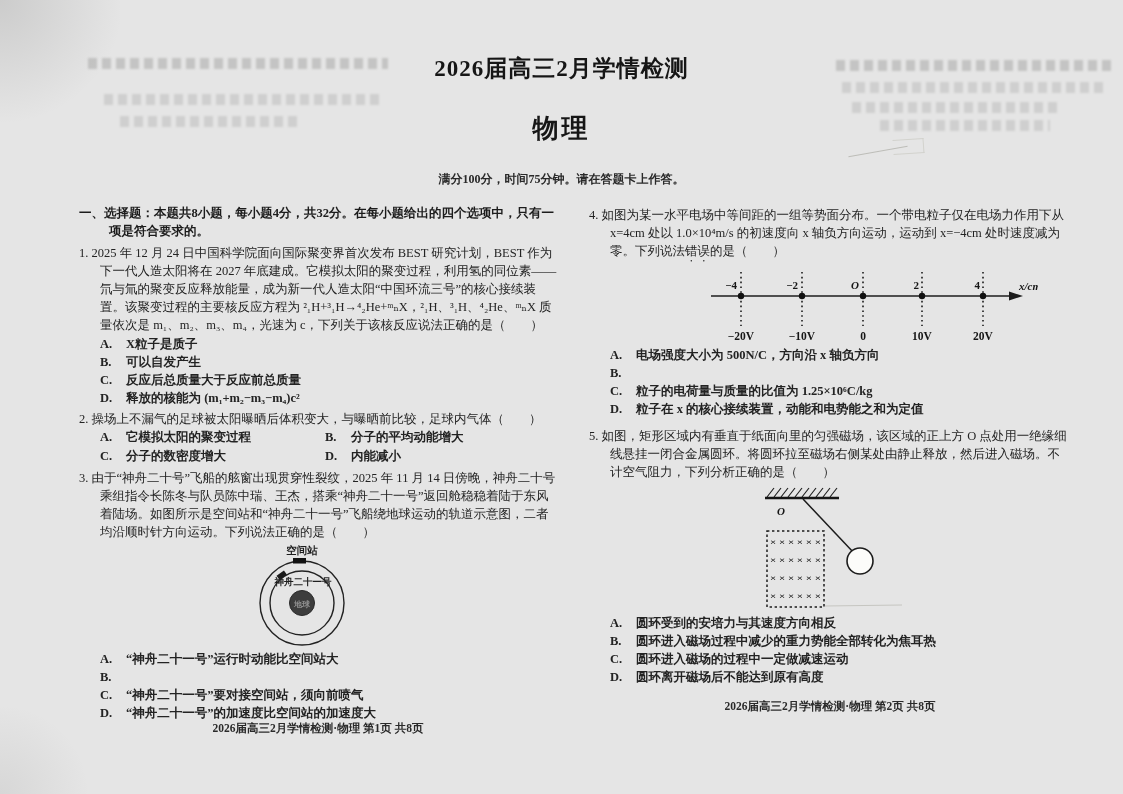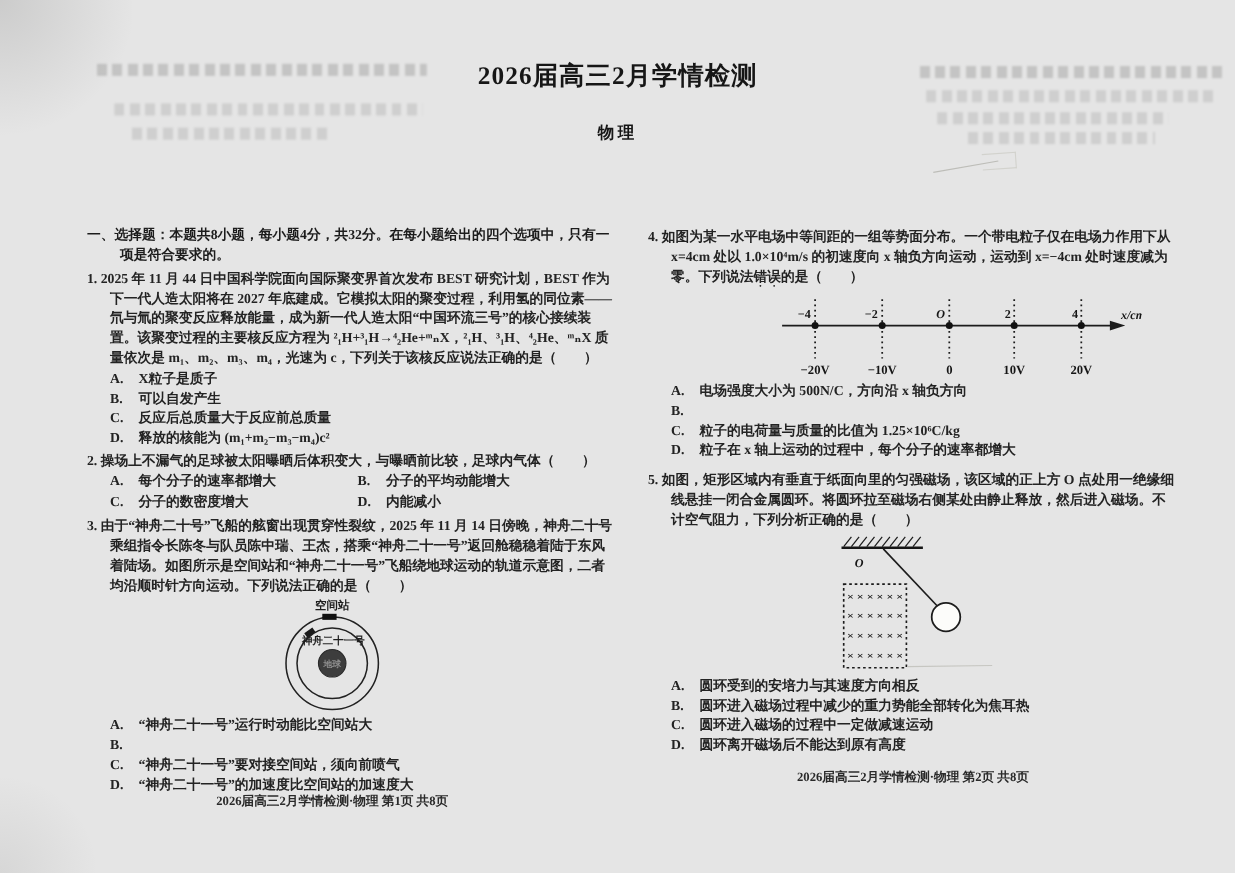--- a/index.html
+++ b/index.html
@@ -17,47 +17,47 @@
   
   .bleed{position:absolute;height:11px;opacity:.5;filter:blur(1.1px);
     background:repeating-linear-gradient(90deg, rgba(110,110,108,.55) 0 9px, rgba(110,110,108,0) 9px 14px);}
   .bleed.light{opacity:.33;}
   
   .pencil1{position:absolute;left:848px;top:151px;width:60px;border-top:1.5px solid #bdbdb8;transform:rotate(-10deg);}
   .pencil2{position:absolute;left:893px;top:139px;width:30px;height:13px;border:1px solid #d2d2cd;border-left:none;transform:rotate(-4deg);}
 
   .header{position:absolute;left:0;top:0;width:100%;text-align:center;}
   .title{margin-top:53px;font-size:23px;font-weight:bold;letter-spacing:1px;color:#161616;}
-  .subject{margin-top:27px;font-size:15px;font-weight:bold;letter-spacing:3px;color:#161616;}
+  .subject{margin-top:27px;font-size:26px;font-weight:bold;letter-spacing:3px;color:#161616;}
   .note{margin-top:25px;font-size:12px;font-weight:bold;color:#2a2a2a;}
 
   .col{position:absolute;font-size:12.5px;line-height:18px;}
   .col-l{left:79px;top:204px;width:478px;}
   .col-r{left:589px;top:203px;width:482px;}
 
   .sec-heading{font-weight:bold;padding-left:30px;text-indent:-30px;margin-bottom:4px;color:#1c1c1c;}
   .q{margin-top:3px;}
-  .qstem{padding-left:21px;text-indent:-21px;font-weight:700;}
+  .qstem{padding-left:21px;text-indent:-21px;font-weight:400;}
   .opts{margin-left:21px;margin-top:1px;}
   .opt{display:flex;gap:9px;line-height:18px;font-weight:600;}
   .opt-label{min-width:17px;}
   .opts-2col{margin-left:21px;display:grid;grid-template-columns:225px 1fr;font-weight:600;}
   .opts-2col .opt{line-height:19px;}
   .emph{-webkit-text-emphasis:filled dot;-webkit-text-emphasis-position:under right;
         text-emphasis:filled dot;text-emphasis-position:under right;}
 
   .diagram{display:block;}
   .diag-q3{margin:3px 0 2px 143px;}
   .diag-q4{margin:4px 0 2px 104px;}
   .diag-q5{margin:4px 0 1px 148px;}
 
   svg text{font-family:"Liberation Serif","DejaVu Serif",serif;}
 
   .footer{position:absolute;text-align:center;font-size:11.5px;font-weight:600;color:#2a2a2a;}
-  .footer-l{left:63px;width:478px;top:721px;}
+  .footer-l{left:79px;width:478px;top:721px;}
   .footer-r{left:589px;width:482px;top:699px;}
 </style>
 </head>
 <body>
 
 <div class="page">
 
   <div class="corner-tl"></div>
   <div class="corner-bl"></div>
 
@@ -68,28 +68,29 @@
   <div class="bleed light" style="left:842px;top:82px;width:262px;"></div>
   <div class="bleed light" style="left:852px;top:102px;width:210px;"></div>
   <div class="bleed light" style="left:880px;top:120px;width:170px;"></div>
 
   <div class="pencil1"></div>
   <div class="pencil2"></div>
 
   <div class="header">
     <div class="title">2026届高三2月学情检测</div>
     <div class="subject">物理</div>
+    <div class="note">满分100分，时间75分钟。请在答题卡上作答。</div>
   </div>
 
   <div class="col col-l">
 
     <div class="sec-heading">一、选择题：本题共8小题，每小题4分，共32分。在每小题给出的四个选项中，只有一项是符合要求的。</div>
 
     <div class="q">
-      <div class="qstem"><span>1.</span> <span>2025 年 11 月 44 日中国科学院面向国际聚变界首次发布 BEST 研究计划，BEST 作为下一代人造太阳将在 2027 年底建成。它模拟太阳的聚变过程，利用氢的同位素——氘与氚的聚变反应释放能量，成为新一代人造太阳“中国环流三号”的核心接续装置。该聚变过程的主要核反应方程为 ²₁H+³₁H→⁴₂He+ᵐₙX，²₁H、³₁H、⁴₂He、ᵐₙX 质量依次是 m₁、m₂、m₃、m₄，光速为 c，下列关于该核反应说法正确的是（　　）</span></div>
+      <div class="qstem"><span>1.</span> <span>2025 年 12 月 24 日中国科学院面向国际聚变界首次发布 BEST 研究计划，BEST 作为下一代人造太阳将在 2027 年底建成。它模拟太阳的聚变过程，利用氢的同位素——氘与氚的聚变反应释放能量，成为新一代人造太阳“中国环流三号”的核心接续装置。该聚变过程的主要核反应方程为 ²₁H+³₁H→⁴₂He+ᵐₙX，²₁H、³₁H、⁴₂He、ᵐₙX 质量依次是 m₁、m₂、m₃、m₄，光速为 c，下列关于该核反应说法正确的是（　　）</span></div>
       <div class="opts">
         <div class="opt">
             <span class="opt-label">A.</span>
             <span>X粒子是质子</span>
           </div>
         <div class="opt">
             <span class="opt-label">B.</span>
             <span>可以自发产生</span>
           </div>
         <div class="opt">
@@ -101,21 +102,21 @@
             <span>释放的核能为 (m₁+m₂−m₃−m₄)c²</span>
           </div>
       </div>
     </div>
 
     <div class="q">
       <div class="qstem"><span>2.</span> <span>操场上不漏气的足球被太阳曝晒后体积变大，与曝晒前比较，足球内气体（　　）</span></div>
       <div class="opts-2col">
         <div class="opt">
             <span class="opt-label">A.</span>
-            <span>每个分子的速率都增大</span>
+            <span>它模拟太阳的聚变过程</span>
           </div>
         <div class="opt">
             <span class="opt-label">B.</span>
             <span>分子的平均动能增大</span>
           </div>
         <div class="opt">
             <span class="opt-label">C.</span>
             <span>分子的数密度增大</span>
           </div>
         <div class="opt">
@@ -197,21 +198,21 @@
           </div>
         <div class="opt">
             <span class="opt-label">B.</span>
           </div>
         <div class="opt">
             <span class="opt-label">C.</span>
             <span>粒子的电荷量与质量的比值为 1.25×10⁶C/kg</span>
           </div>
         <div class="opt">
             <span class="opt-label">D.</span>
-            <span>粒子在 x 轴上运动的过程中，每个分子的速率都增大</span>
+            <span>粒子在 x 的核心接续装置，动能和电势能之和为定值</span>
           </div>
       </div>
     </div>
 
     <div class="q" style="margin-top:9px;">
       <div class="qstem"><span>5.</span> <span>如图，矩形区域内有垂直于纸面向里的匀强磁场，该区域的正上方 O 点处用一绝缘细线悬挂一闭合金属圆环。将圆环拉至磁场右侧某处由静止释放，然后进入磁场。不计空气阻力，下列分析正确的是（　　）</span></div>
 
       <svg class="diagram diag-q5" width="235" height="128" viewBox="0 0 235 128">
         <g stroke="#1c1c1c" stroke-width="1.1">
           <line x1="30" y1="12" x2="37" y2="3"></line>

